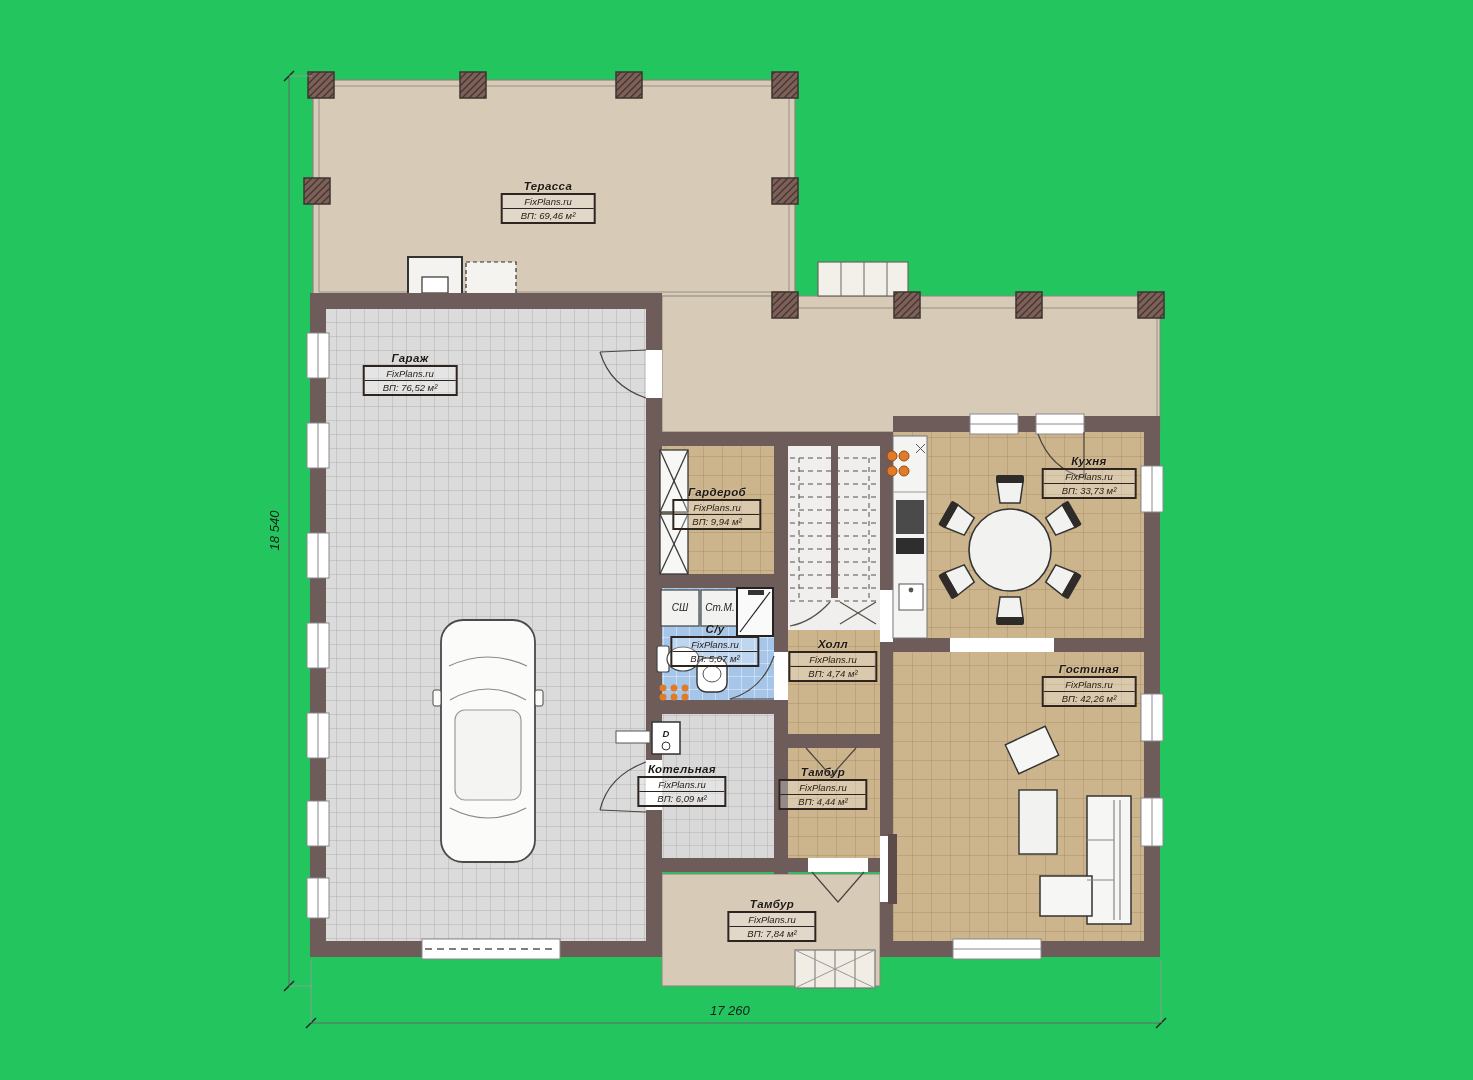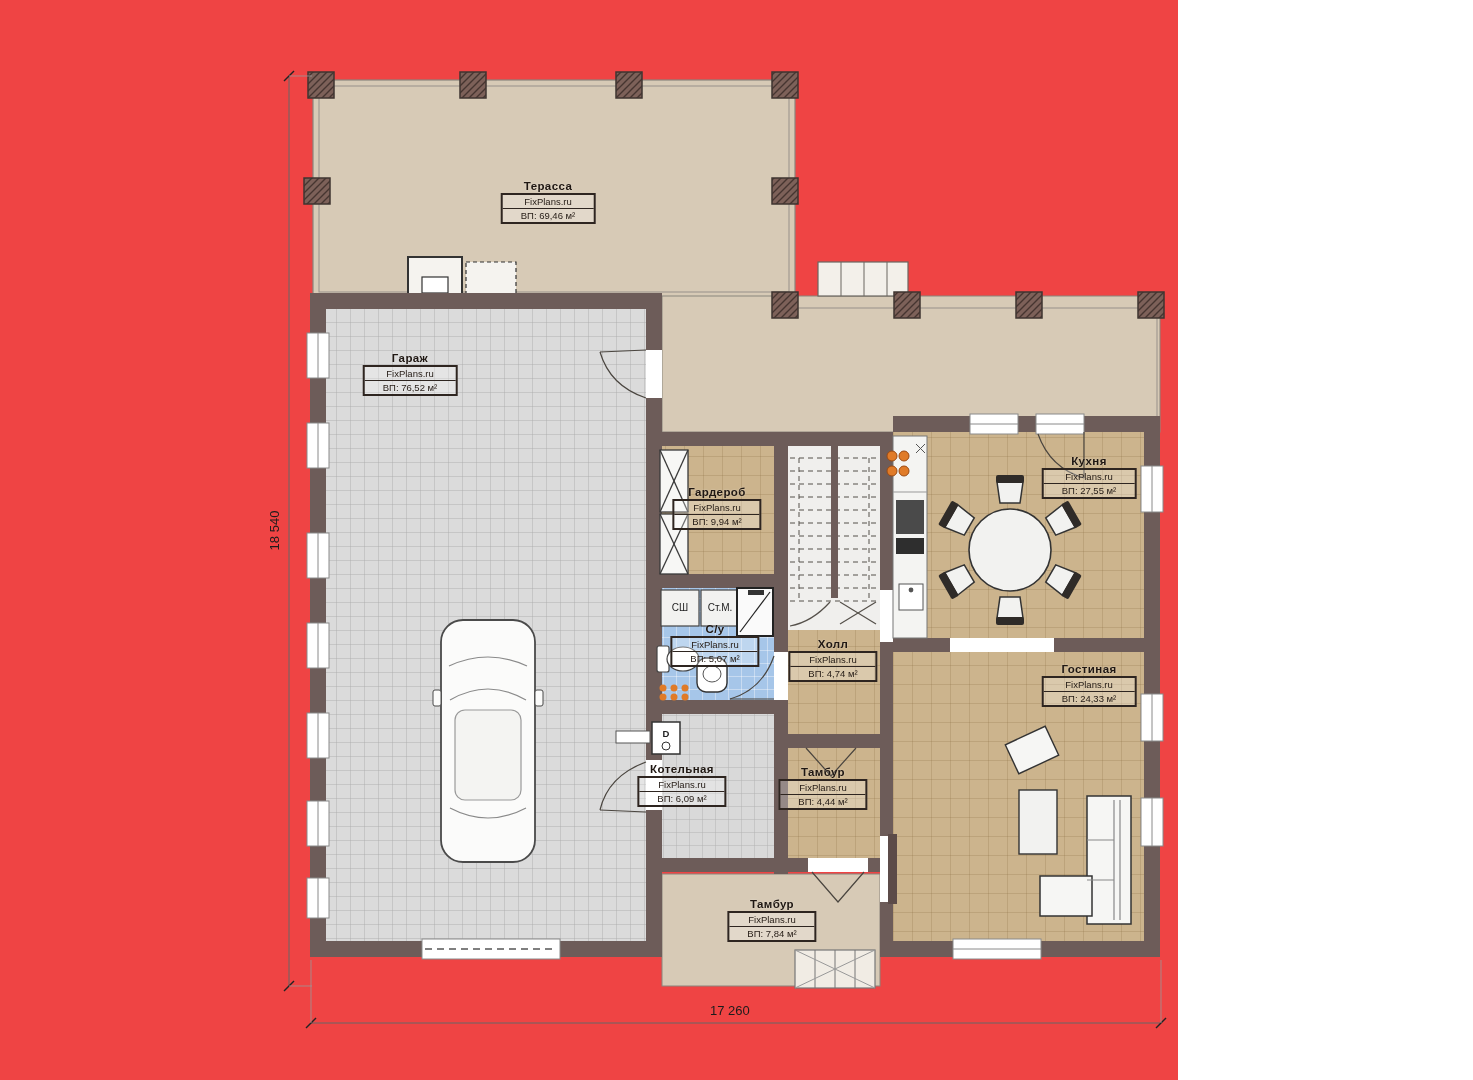--- a/index.html
+++ b/index.html
@@ -1,17 +1,17 @@
 <!DOCTYPE html>
 <html><head>
 <meta charset="utf-8">
 <style>
   html,body{margin:0;padding:0;background:#ffffff;}
   body{font-family:"Liberation Sans", sans-serif;}
-  .stage{position:relative;width:1178px;height:1080px;background:#ef4444;overflow:hidden;}
+  .stage{position:relative;width:1473px;height:1080px;background:#22c55e;overflow:hidden;font-style:italic;}
   .stage svg{position:absolute;left:0;top:0;}
   
   .room-label{position:absolute;transform:translateX(-50%);text-align:center;z-index:30;}
   .room-name{font-size:11.5px;font-weight:bold;color:#1f1712;letter-spacing:.4px;margin-bottom:1px;white-space:nowrap;text-shadow:0 0 2px rgba(255,255,255,.45);}
   .room-box{display:inline-block;border:2px solid #2e2520;background:rgba(255,255,255,.28);}
   .room-brand{font-size:9.5px;color:#241b15;padding:1px 10px;border-bottom:1.5px solid #2e2520;white-space:nowrap;}
   .room-area{font-size:9.5px;color:#241b15;padding:1px 18px;white-space:nowrap;}
   
   .mini-label{position:absolute;transform:translate(-50%,-50%);font-size:10px;color:#222;z-index:25;white-space:nowrap;}
   .mini-label.big{font-size:9.5px;font-weight:bold;}
@@ -330,33 +330,33 @@
 <div class="room-label" style="left:410px;top:352px">
   <div class="room-name">Гараж</div>
   <div class="room-box"><div class="room-brand">FixPlans.ru</div><div class="room-area">ВП: 76,52 м²</div></div>
 </div>
 <div class="room-label" style="left:717px;top:486px">
   <div class="room-name">Гардероб</div>
   <div class="room-box"><div class="room-brand">FixPlans.ru</div><div class="room-area">ВП: 9,94 м²</div></div>
 </div>
 <div class="room-label" style="left:1089px;top:455px">
   <div class="room-name">Кухня</div>
-  <div class="room-box"><div class="room-brand">FixPlans.ru</div><div class="room-area">ВП: 27,55 м²</div></div>
+  <div class="room-box"><div class="room-brand">FixPlans.ru</div><div class="room-area">ВП: 33,73 м²</div></div>
 </div>
 <div class="room-label" style="left:715px;top:623px">
   <div class="room-name">С/у</div>
   <div class="room-box"><div class="room-brand">FixPlans.ru</div><div class="room-area">ВП: 5,07 м²</div></div>
 </div>
 <div class="room-label" style="left:833px;top:638px">
   <div class="room-name">Холл</div>
   <div class="room-box"><div class="room-brand">FixPlans.ru</div><div class="room-area">ВП: 4,74 м²</div></div>
 </div>
 <div class="room-label" style="left:1089px;top:663px">
   <div class="room-name">Гостиная</div>
-  <div class="room-box"><div class="room-brand">FixPlans.ru</div><div class="room-area">ВП: 24,33 м²</div></div>
+  <div class="room-box"><div class="room-brand">FixPlans.ru</div><div class="room-area">ВП: 42,26 м²</div></div>
 </div>
 <div class="room-label" style="left:682px;top:763px">
   <div class="room-name">Котельная</div>
   <div class="room-box"><div class="room-brand">FixPlans.ru</div><div class="room-area">ВП: 6,09 м²</div></div>
 </div>
 <div class="room-label" style="left:823px;top:766px">
   <div class="room-name">Тамбур</div>
   <div class="room-box"><div class="room-brand">FixPlans.ru</div><div class="room-area">ВП: 4,44 м²</div></div>
 </div>
 <div class="room-label" style="left:772px;top:898px">

